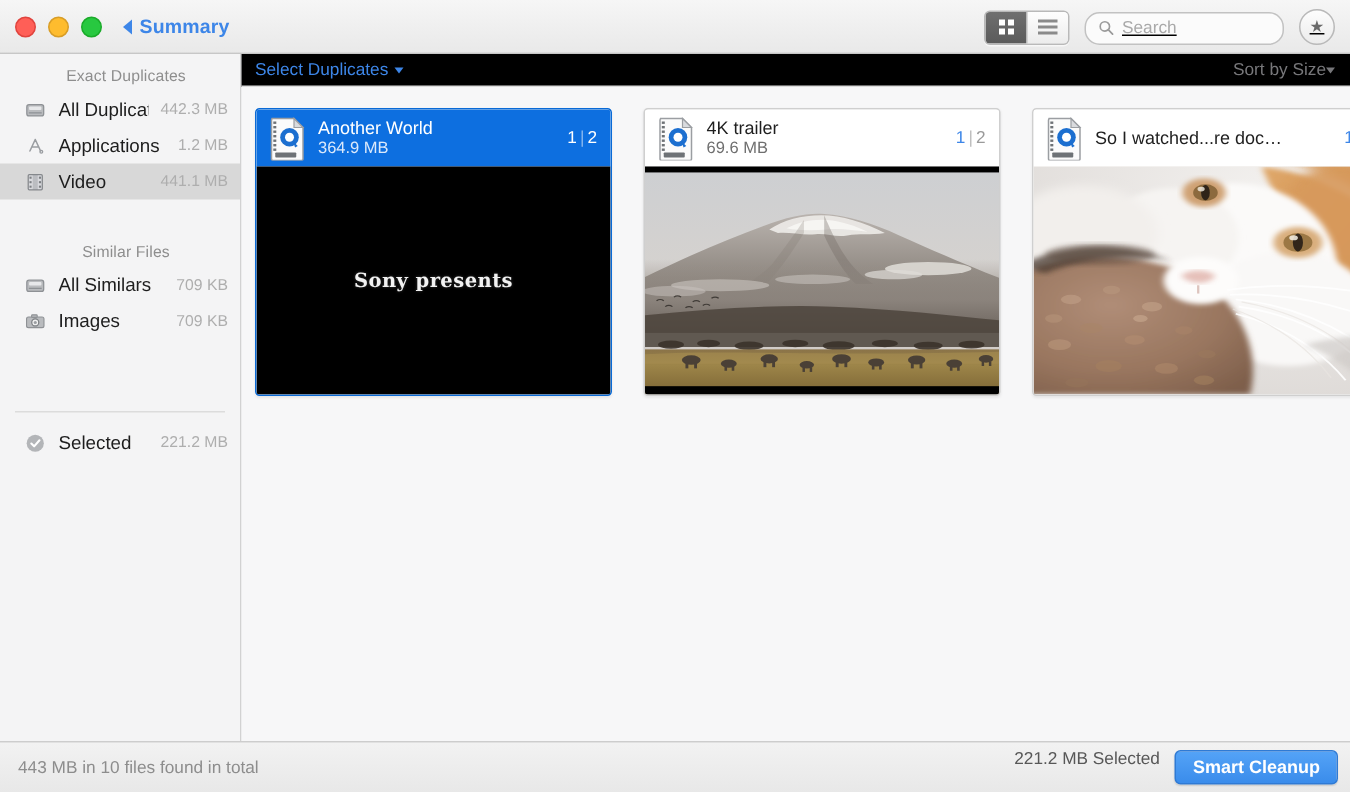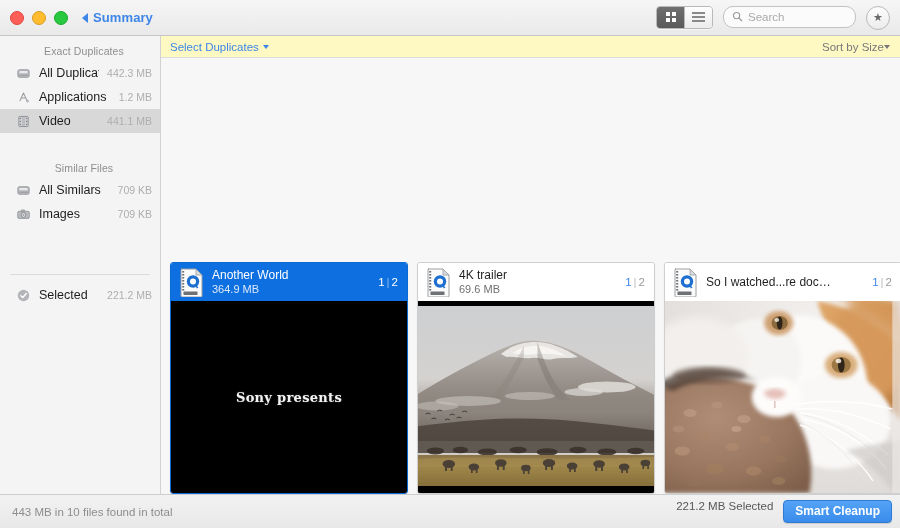--- a/index.html
+++ b/index.html
@@ -60,21 +60,21 @@
     font-style: italic;
     font-size: 21px;
     color: #8d9199;
     letter-spacing: 0.5px;
     pointer-events: none;
     top: 4px;
   }
 
   .titlebar-right {
     margin-left: auto; margin-right: 10px;
-    display: flex; align-items: flex-start; gap: 10px;
+    display: flex; align-items: flex-end; gap: 10px; text-decoration: underline;
   }
   .viewtoggle {
     display: flex;
     border: 1px solid #b9b9b9;
     border-radius: 4px;
     overflow: hidden;
     height: 21px;
     box-shadow: 0 1px 0 rgba(255,255,255,0.6);
   }
   .vt-btn {
@@ -154,21 +154,22 @@
     flex: 1 1 auto;
     display: flex; flex-direction: column;
     background: #f7f7f8;
     min-width: 0;
   }
   .subtoolbar {
     height: 21px; flex: 0 0 21px;
     border-bottom: 1px solid #dcdcdc;
     display: flex; align-items: center;
     padding: 0 10px 0 9px;
-    background: #fef9c3;
+    background: #000000;
+    text-decoration: underline;
   }
   .select-dup {
     font-size: 11.5px; color: #3d86e8;
     display: flex; align-items: center; gap: 4px;
   }
   .sort-by {
     margin-left: auto;
     font-size: 11.5px; color: #77777a;
     display: flex; align-items: center; gap: 0;
   }
@@ -177,22 +178,22 @@
     border-left: 3.5px solid transparent;
     border-right: 3.5px solid transparent;
     border-top: 4px solid currentColor;
     display: block;
   }
 
   .cards-area {
     flex: 1 1 auto;
     padding: 6px 0 0 0;
     display: flex;
-    align-items: flex-end;
-    gap: 0;
+    align-items: flex-start;
+    gap: 12px;
     overflow: hidden;
   }
   .card-slot { width: 247px; flex: 0 0 247px; position: relative; padding-left: 9px; box-sizing: border-box; }
 
   .stack { position: relative; }
   .stack-sheet {
     position: absolute;
     background: #fdfdfd;
     border: 1px solid #d6d6d6;
     border-bottom: none;
@@ -241,21 +242,21 @@
     flex: 0 0 auto;
     margin-left: 31px;
   }
   .cc-cur { color: #3d86e8; }
   .cc-sep { color: #bdbdbd; margin: 0 2px; }
   .cc-tot { color: #9a9a9a; }
   .card.selected .cc-cur { color: #ffffff; }
   .card.selected .cc-sep { color: #8ab8ef; }
   .card.selected .cc-tot { color: #ffffff; }
 
-  .thumb { height: 192px; position: relative; overflow: hidden; background:#000; }
+  .thumb { height: 152px; position: relative; overflow: hidden; background:#000; }
 
   
   .thumb-black {
     background: #000000;
     display: flex; align-items: center; justify-content: center;
   }
   .thumb-black .slate-text {
     font-family: "DejaVu Serif", serif;
     font-weight: bold;
     color: #f2f2f2;

